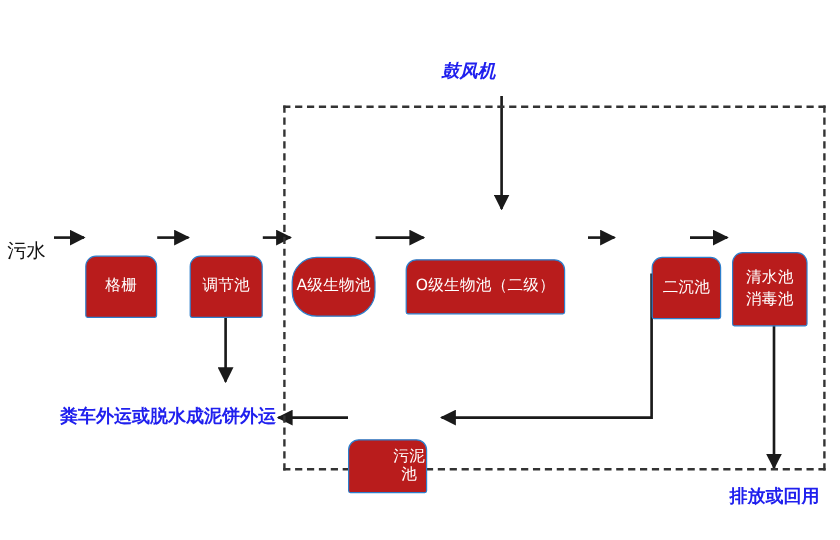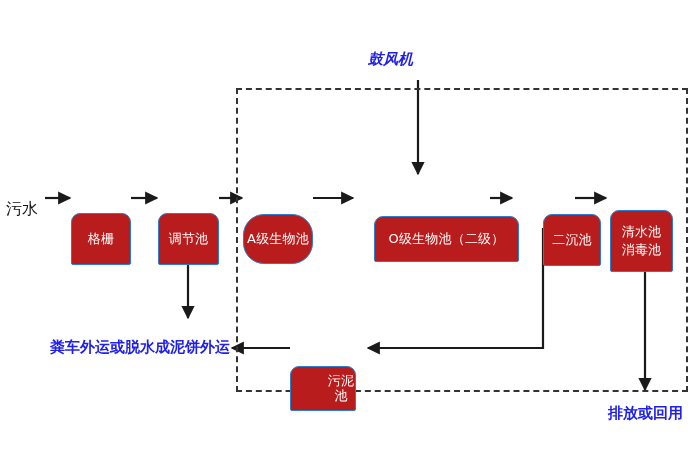--- a/index.html
+++ b/index.html
@@ -121,21 +121,21 @@
   </div>
 
   <div class="node" style="left:158px; top:173px; width:61px; height:52px;">
     <span>调节池</span>
   </div>
 
   <div class="node" style="left:243px; top:174px; width:70px; height:50px;border-radius:21px;">
     <span>A级生物池</span>
   </div>
 
-  <div class="node" style="left:374px; top:176px; width:145px; height:46px;">
+  <div class="node" style="left:338px; top:176px; width:133px; height:46px;">
     <span>O级生物池（二级）</span>
   </div>
 
   <div class="node" style="left:543px; top:174px; width:58px; height:52px;">
     <span>二沉池</span>
   </div>
 
   <div class="node two-line" style="left:610px; top:170px; width:63px; height:62px;">
     <span>清水池</span>
     <span>消毒池</span>

